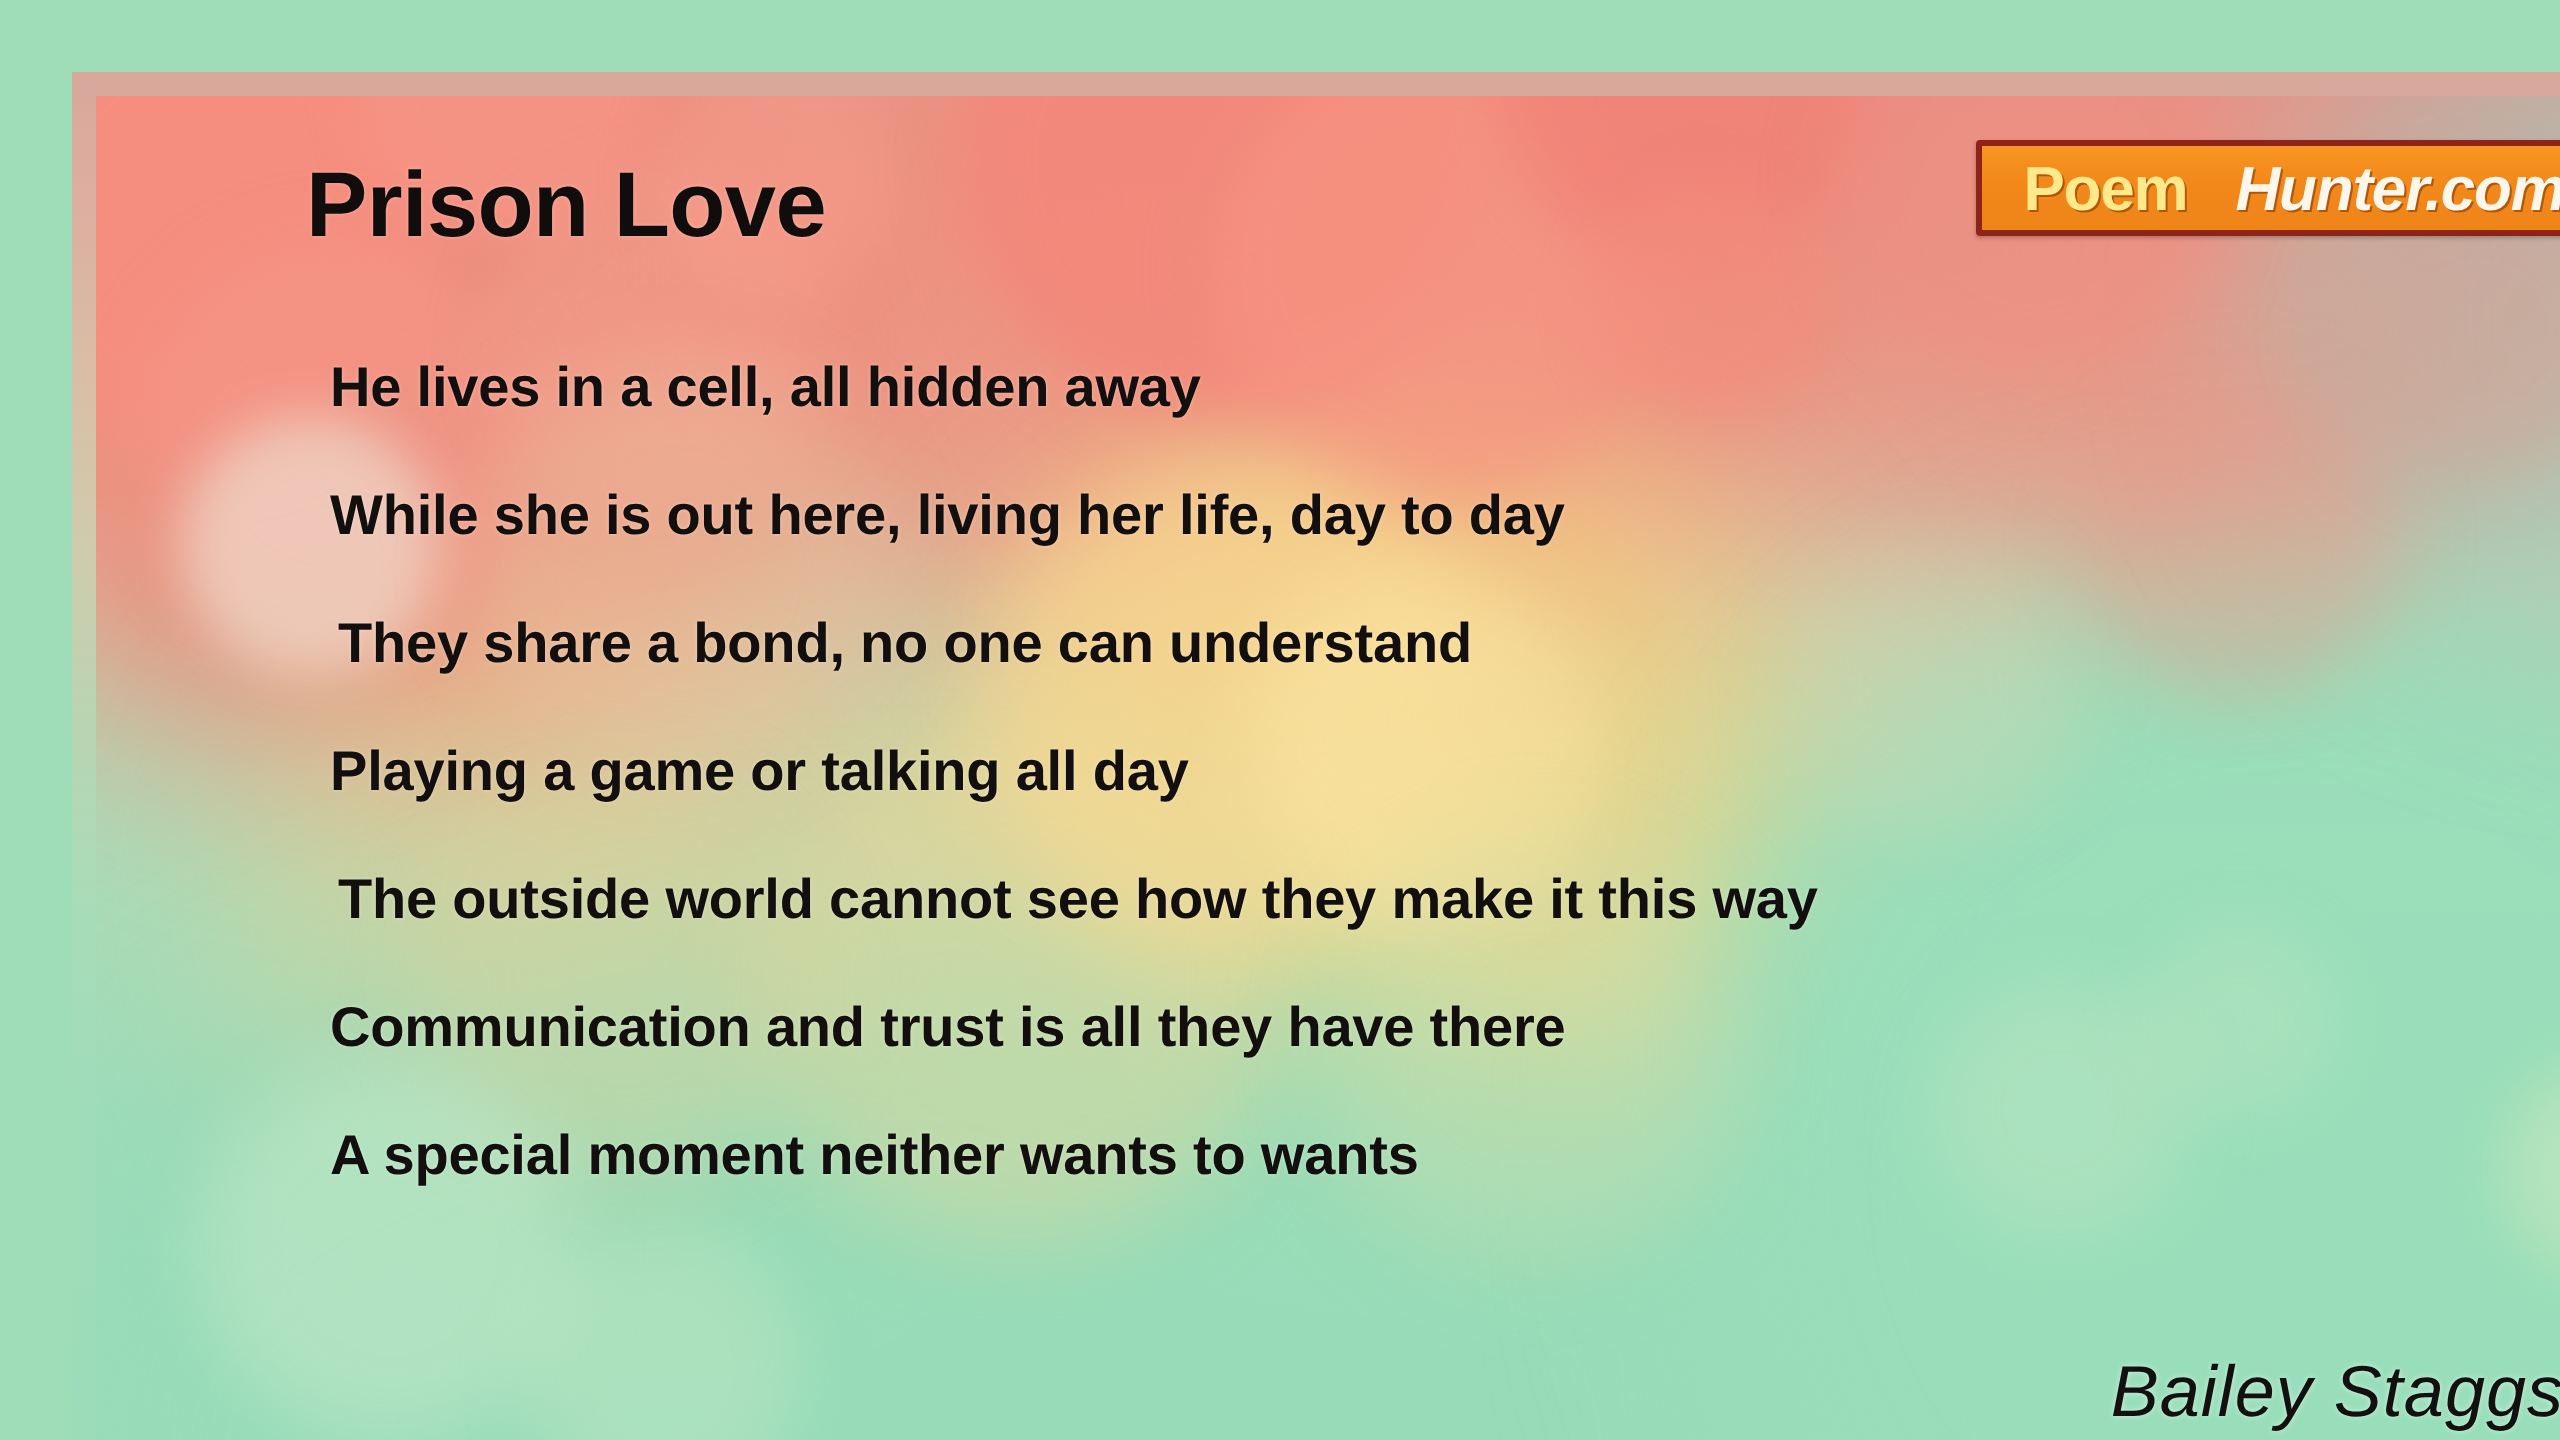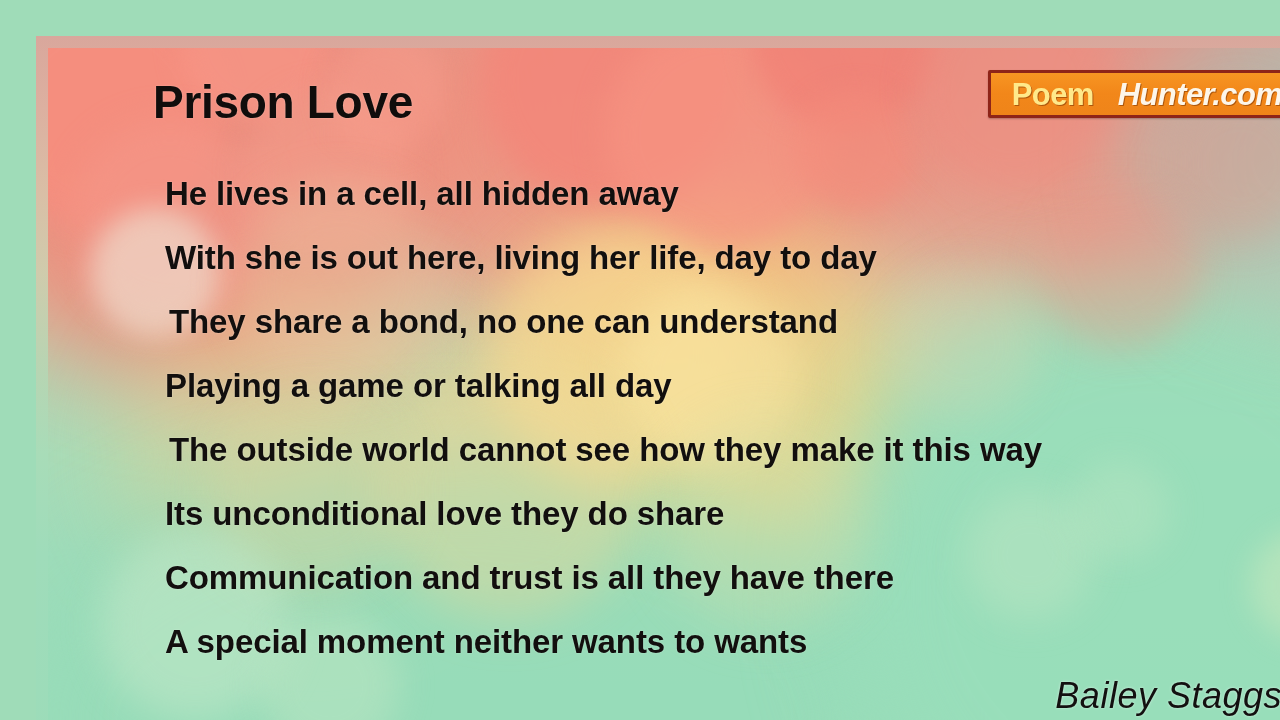--- a/index.html
+++ b/index.html
@@ -59,21 +59,21 @@
     text-shadow:0 0 2px rgba(255,255,255,0.30);
   }
 
   
   #poem-body {
     position:absolute;
     left:105px; top:108px;
     width:1000px;
   }
   .poem-line {
-    font-size:33px;
+    font-size:28px;
     font-weight:bold;
     color:#120f0e;
     line-height:52px;
     height:52px;
     white-space:pre;
     letter-spacing:-0.1px;
     text-shadow:0 0 2px rgba(255,255,255,0.35);
   }
   .poem-line.indent { padding-left:4px; }
 
@@ -162,24 +162,23 @@
     </div>
 
   <div id="poem-title">Prison Love</div>
 
   <div id="logo-badge">
     <div id="logo-text"><span class="logo-poem">Poem</span><span class="logo-hunter">Hunter.com</span></div>
   </div>
 
   <div id="poem-body">
       <div class="poem-line">He lives in a cell, all hidden away</div>
-      <div class="poem-line">With she is out here, living her life, day to day</div>
+      <div class="poem-line">While she is out here, living her life, day to day</div>
       <div class="poem-line indent">They share a bond, no one can understand</div>
       <div class="poem-line">Playing a game or talking all day</div>
       <div class="poem-line indent">The outside world cannot see how they make it this way</div>
-      <div class="poem-line">Its unconditional love they do share</div>
       <div class="poem-line">Communication and trust is all they have there</div>
       <div class="poem-line">A special moment neither wants to wants</div>
     </div>
 
   <div id="poem-author">Bailey Staggs</div>
 
 </div>
 
 </body></html>

